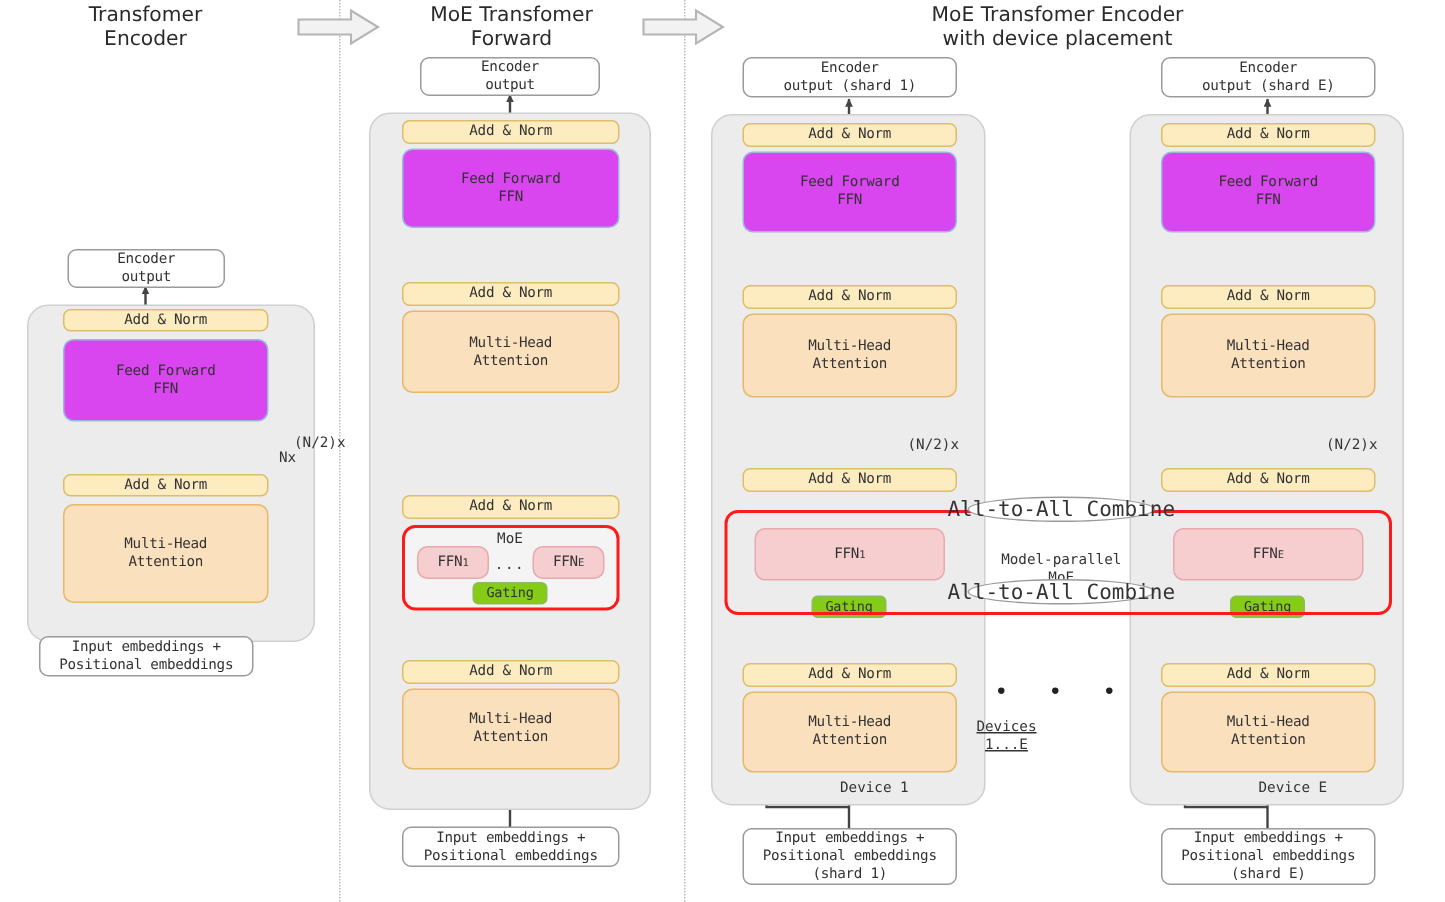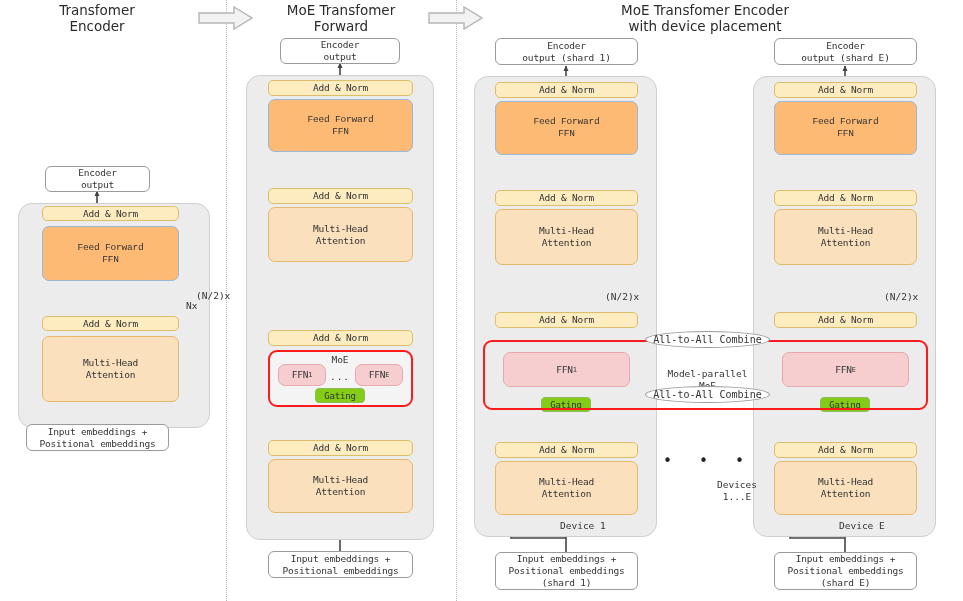--- a/index.html
+++ b/index.html
@@ -29,41 +29,41 @@
 
   
   .node{
     border-radius:7px;border:1px solid #999;
     display:flex;align-items:center;justify-content:center;
     text-align:center;white-space:pre-line;
     font-size:9.5px;line-height:12px;letter-spacing:-0.2px;
   }
   .io{     background:#ffffff;border-color:#9a9a9a;border-radius:6px;}
   .addnorm{background:#fdecc0;border-color:#e3c濃;border-color:#ddbd6a;border-radius:5px;font-size:9.5px;}
-  .ffn{    background:#fdba74;border-color:#9ab8da;font-family:Liberation Mono, monospace;}
+  .ffn{    background:#d946ef;border-color:#9ab8da;}
   .attn{   background:#fbe0bd;border-color:#e6b86a;}
   .expert{ background:#f6ced0;border-color:#e8a9ac;}
   .gating{ background:#84cc16;border-color:#8cbb5c;border-radius:4px;font-size:9px;}
   .moewrap{
     background:#f4f4f4;border:2px solid #fc1a1a;border-radius:9px;
   }
   .moewrap-open{
     border:2px solid #fc1a1a;border-radius:9px;background:transparent;
   }
 
   
   .lbl{font-size:9.5px;line-height:12px;white-space:pre-line;color:#333;}
   .lbl.c{text-align:center;}
   .lbl.r{}
 
   
   .lozenge{
     background:#ffffff;border:1px solid #9a9a9a;border-radius:50%/50%;
     display:flex;align-items:center;justify-content:center;
-    font-size:10px;color:#333;white-space:nowrap;
+    font-size:14px;color:#333;white-space:nowrap;
   }
 
   
   .wires{position:absolute;left:0;top:0;width:963px;height:601px;
          pointer-events:none;}
   .dots{font-size:15px;letter-spacing:9px;color:#222;}
 </style>
 </head>
 <body>
 
@@ -321,14 +321,14 @@
 
 <div class="abs lbl c" style="left:645px;top:368px;width:125px;">Model-parallel
 MoE</div>
 
 <div class="abs lozenge" style="left:645px;top:331px;width:125px;height:17px;">All-to-All Combine</div>
 
 <div class="abs lozenge" style="left:645px;top:386px;width:125px;height:17px;">All-to-All Combine</div>
 
 <div class="abs lbl c dots" style="left:655px;top:455px;width:106px;">• • •</div>
 
-<div class="abs lbl c" style="left:684px;top:479px;width:106px;">Devices
+<div class="abs lbl c" style="left:618px;top:479px;width:106px;text-decoration:underline;">Devices
 1...E</div>
 
 </body></html>

